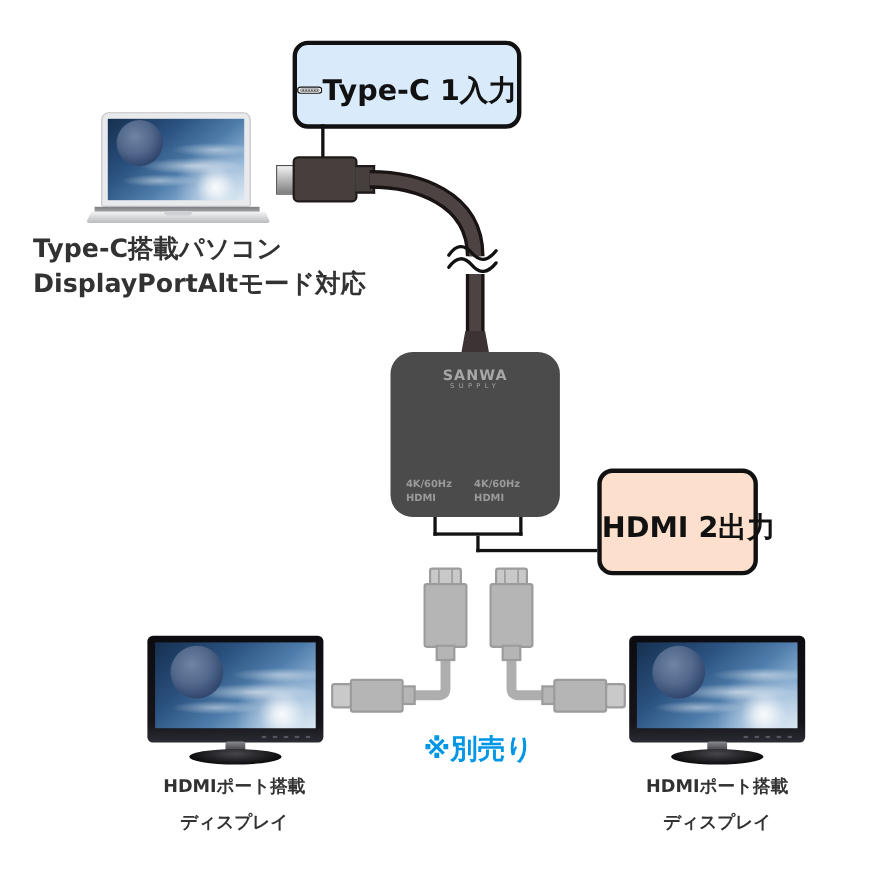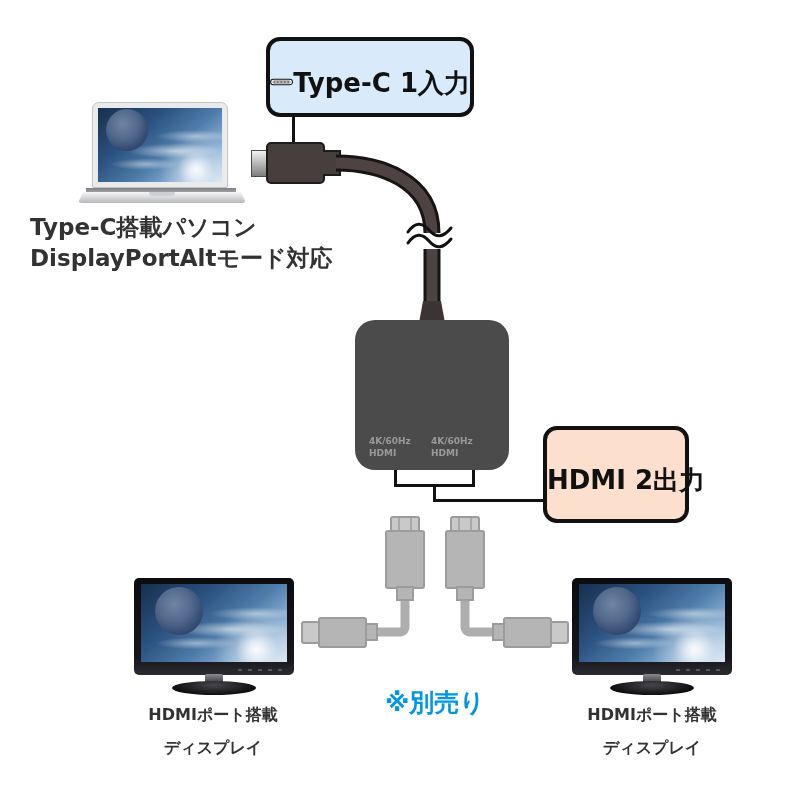--- a/index.html
+++ b/index.html
@@ -73,21 +73,21 @@
                background:linear-gradient(#8a8a90,#2a2a2e); border-radius:2px; }
   .mon-base { position:absolute; left:50%; top:103px; width:84px; height:14px; margin-left:-42px;
               border-radius:50%; background:radial-gradient(ellipse at 50% 30%, #46464c, #0a0a0c 75%); }
 
   
   .caption { position:absolute; font-weight:bold; color:#323232; }
   .pc-caption { left:30px; top:212px; font-size:23px; line-height:31px; }
   .mon-caption { width:210px; text-align:center; font-size:16px; line-height:33px; top:698px; }
   .mon-caption-left { left:108px; } .mon-caption-right { left:547px; }
   .cable-caption { left:335px; top:655px; width:200px; text-align:center; font-size:25px; line-height:30px; }
-  .cable-note { left:335px; top:688px; width:200px; text-align:center; font-size:25px; line-height:30px;
+  .cable-note { left:335px; top:666px; width:200px; text-align:center; font-size:25px; line-height:30px;
                 color:#0096e6; font-weight:bold; position:absolute; }
 
   svg { display:block; }
   .abs { position:absolute; }
 </style>
 </head>
 <body>
 
 <div class="canvas">
 
@@ -129,20 +129,24 @@
     <path d="M 112 114 L 112 170" fill="none" stroke="#191313" stroke-width="17"></path>
     <path d="M 112 114 L 112 170" fill="none" stroke="#4d4343" stroke-width="11"></path>
 
     <path d="M 88 97 c 7 -10 14 -10 21 -2 c 7 8 14 8 22 -2" fill="none" stroke="#111" stroke-width="3" stroke-linecap="round"></path>
     <path d="M 88 108 c 7 -10 14 -10 21 -2 c 7 8 14 8 22 -2" fill="none" stroke="#111" stroke-width="3" stroke-linecap="round"></path>
 
     <polygon points="103,166 121,166 125,188 99,188" fill="#3c3434"></polygon>
   </svg>
 
   <div class="adapter">
+    <div class="brand">
+      <div class="brand-main">SANWA</div>
+      <div class="brand-sub">SUPPLY</div>
+    </div>
     <div class="port-label port-left">
       <div>4K/60Hz</div>
       <div>HDMI</div>
     </div>
     <div class="port-label port-right">
       <div>4K/60Hz</div>
       <div>HDMI</div>
     </div>
   </div>
 

